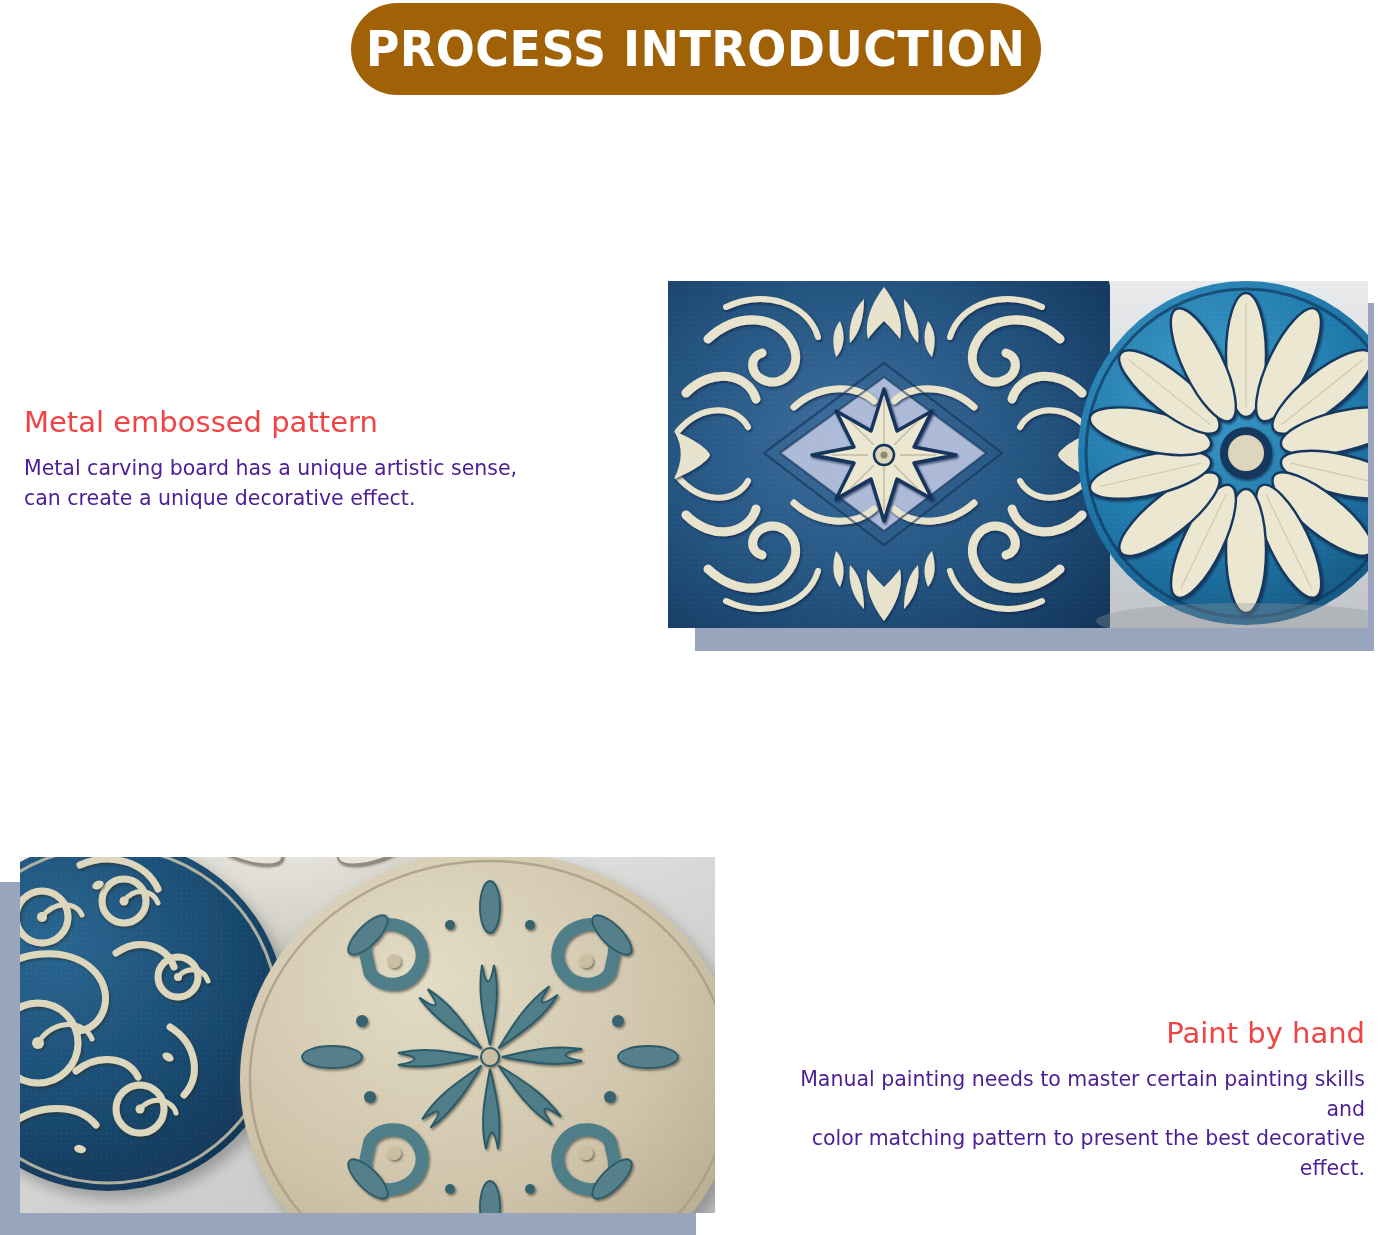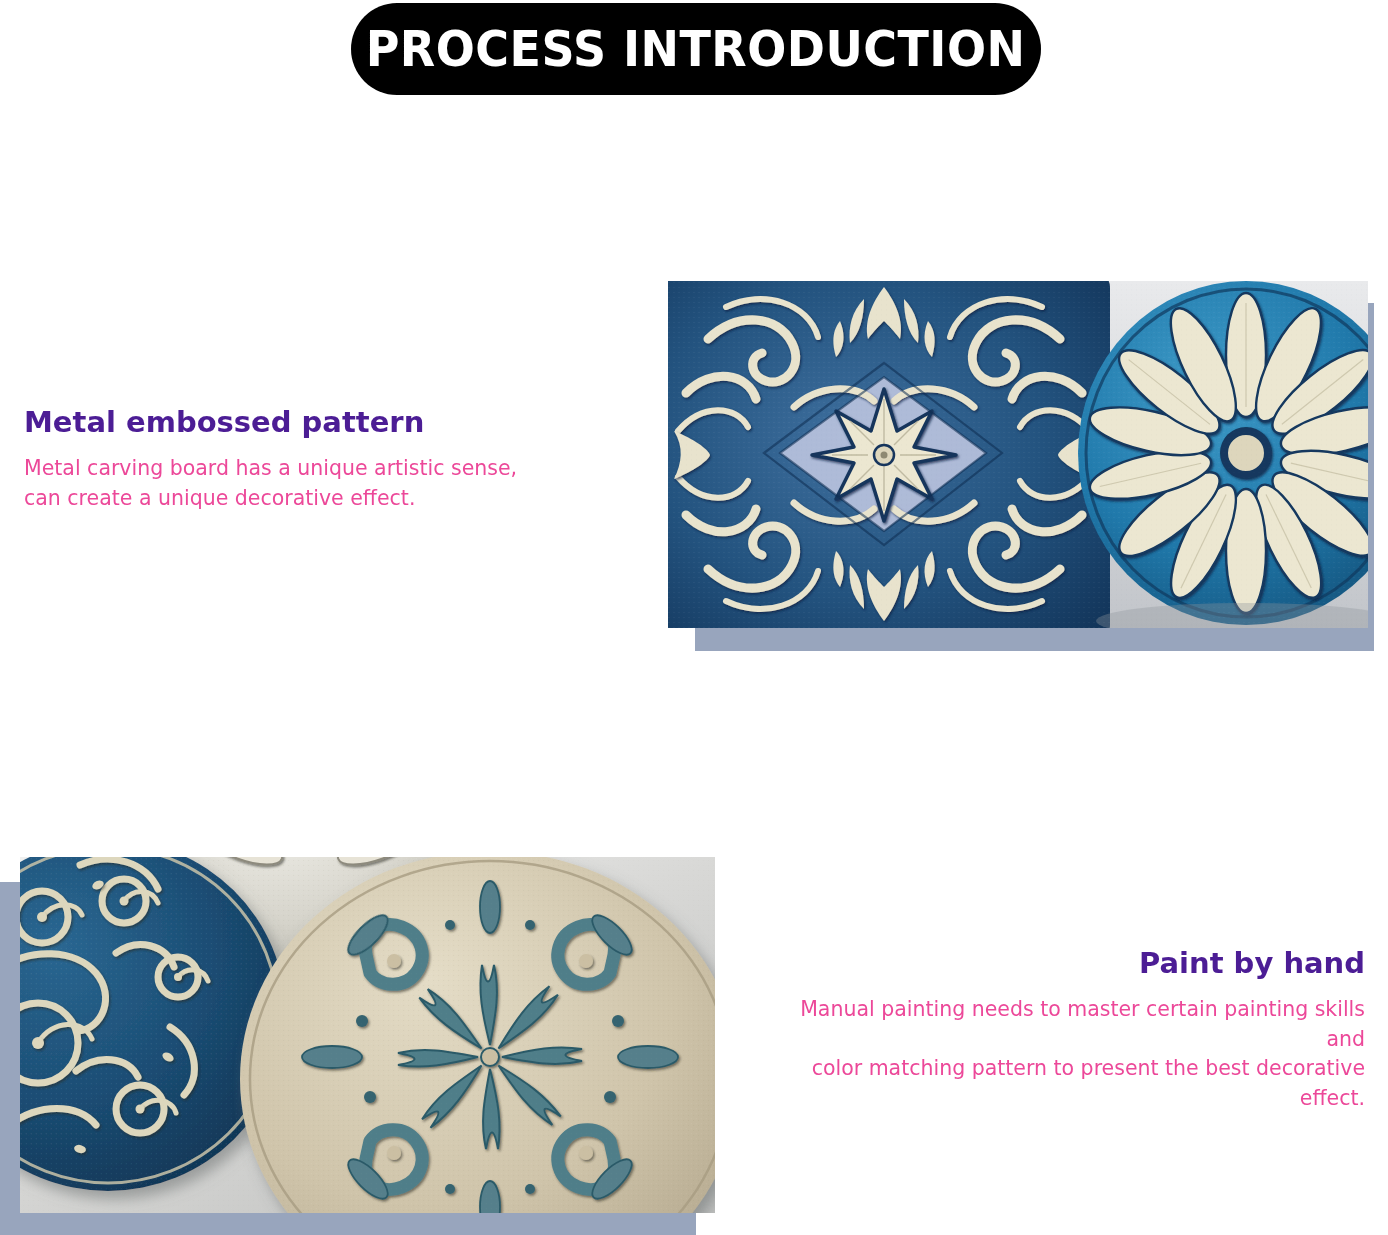--- a/index.html
+++ b/index.html
@@ -16,58 +16,58 @@
     -webkit-font-smoothing: antialiased;
   }
 
   
   .title-pill {
     position: absolute;
     left: 351px;
     top: 3px;
     width: 690px;
     height: 92px;
-    background: #000000;
+    background: #a16207;
     border-radius: 46px;
     display: flex;
     align-items: center;
     justify-content: center;
   }
   .title-pill .title-text {
     color: #ffffff;
     font-family: "DejaVu Sans", "Liberation Sans", sans-serif;
     font-weight: bold;
     font-size: 50px;
     letter-spacing: 0.5px;
     transform: scaleX(0.92);
     white-space: nowrap;
     line-height: 1;
   }
 
   
   .text-block { position: absolute; }
   .block-heading {
     font-family: "DejaVu Sans", "Liberation Sans", sans-serif;
-    font-weight: bold;
+    font-weight: normal;
     font-size: 29px;
-    color: #4c1d95;
+    color: #ef4444;
     line-height: 1.2;
     margin: 0 0 14px 0;
   }
   .block-body {
     font-family: "DejaVu Sans", "Liberation Sans", sans-serif;
     font-size: 20.5px;
-    color: #ec4899;
+    color: #4c1d95;
     line-height: 1.45;
     margin: 0;
     white-space: pre-line;
   }
 
   #block-metal { left: 24px; top: 405px; width: 520px; text-align: left; }
-  #block-paint { right: 23px; top: 946px; width: 600px; text-align: right; }
+  #block-paint { right: 23px; top: 1016px; width: 600px; text-align: right; }
 
   
   .figure { position: absolute; }
   .frame-band {
     position: absolute;
     background: #98a5bd;
   }
   .photo {
     position: absolute;
     overflow: hidden;

